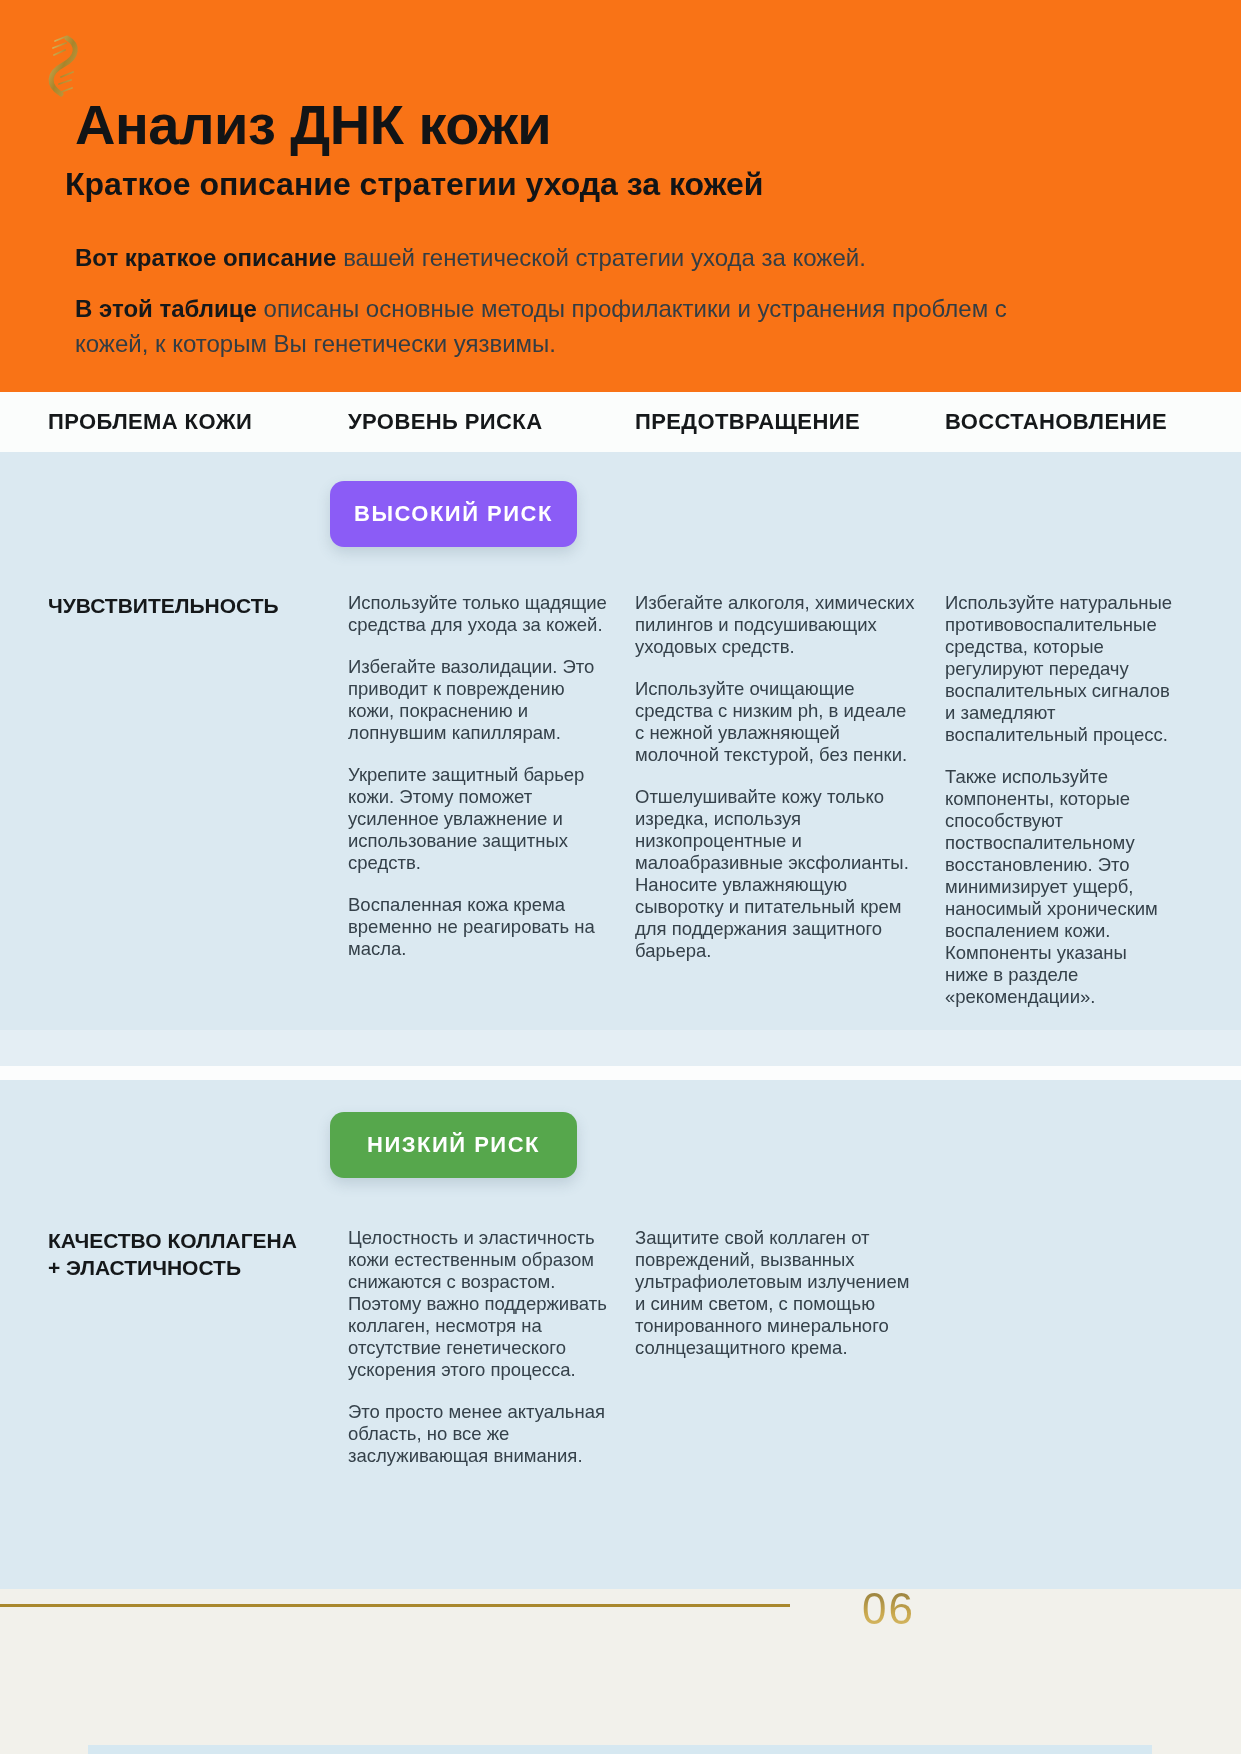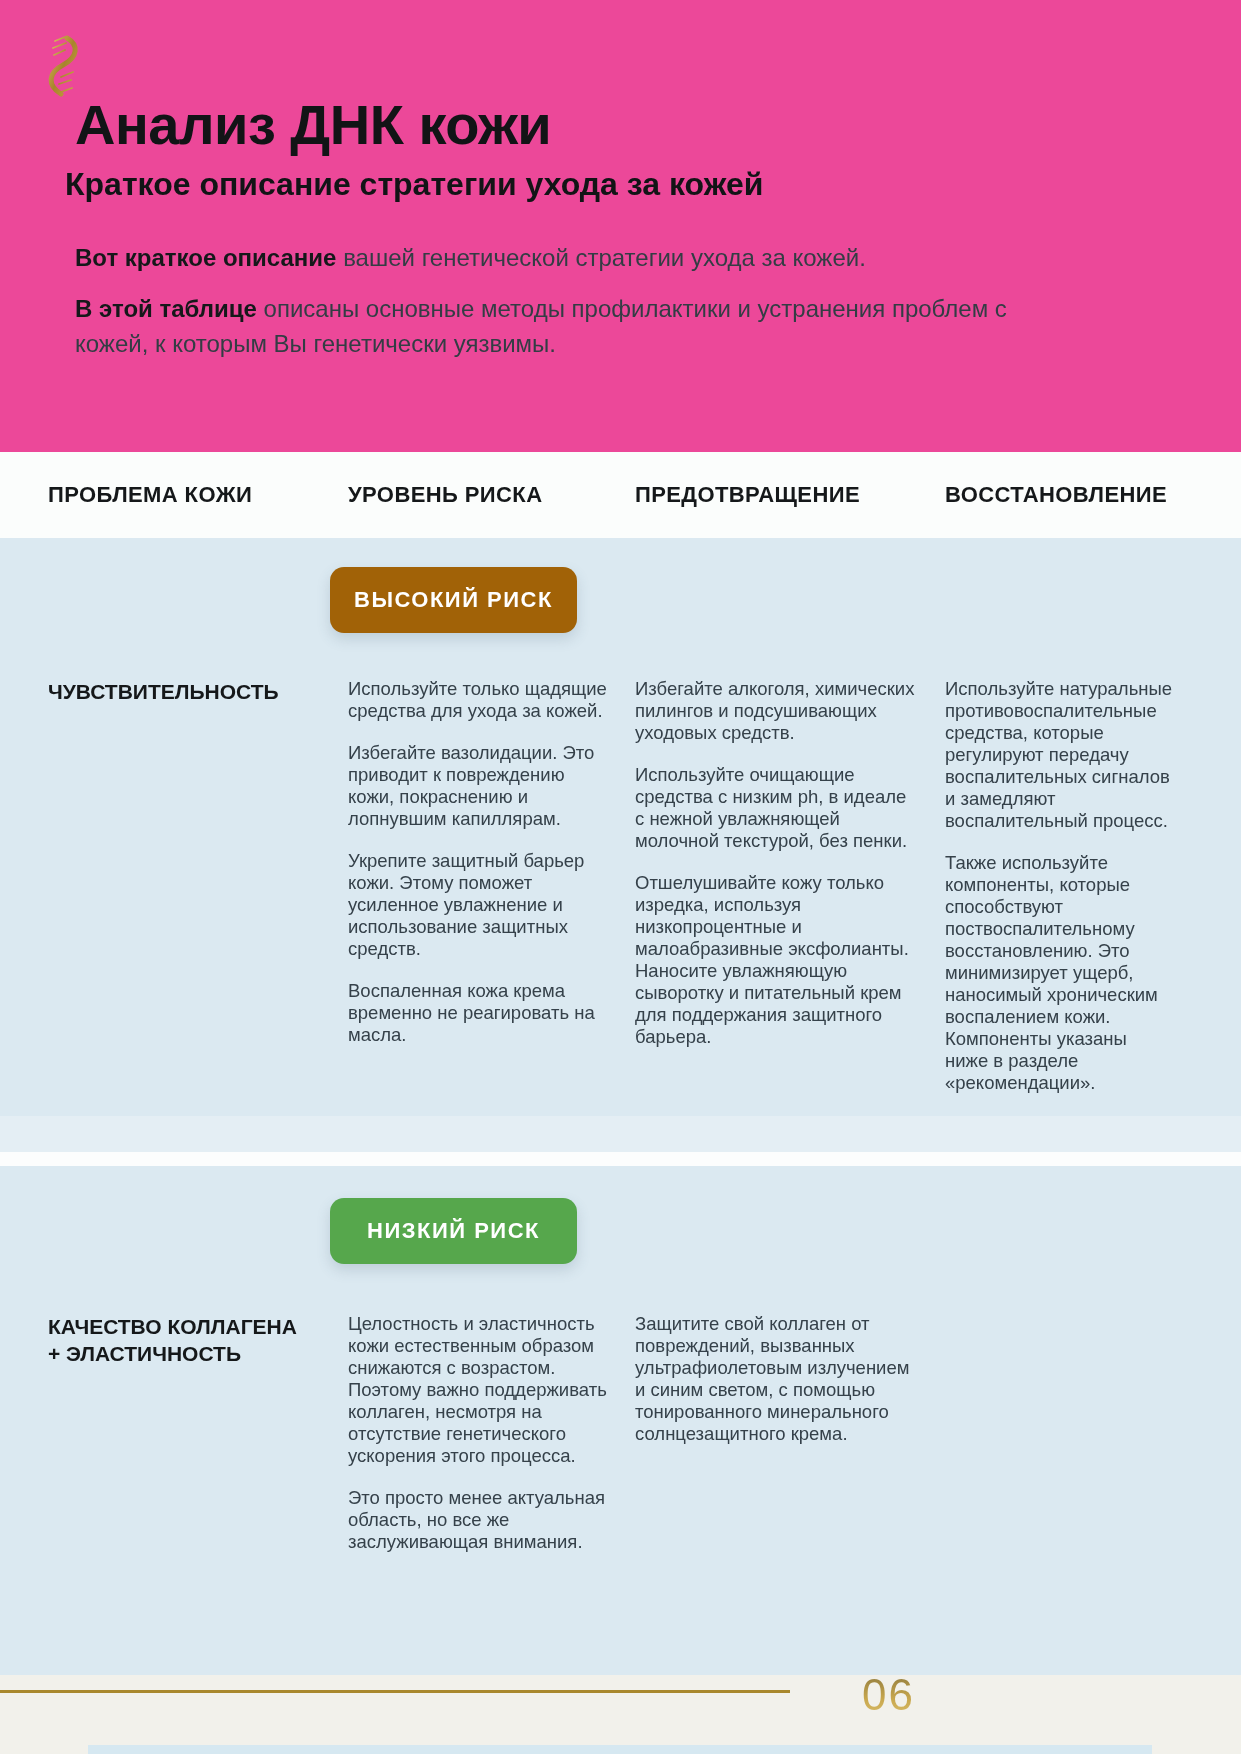--- a/index.html
+++ b/index.html
@@ -6,21 +6,21 @@
   html,body { width:1241px; height:1754px; }
   body {
     font-family:"Liberation Sans","DejaVu Sans",sans-serif;
     background:#F2F1EB;
     color:#333D44;
     position:relative;
     overflow:hidden;
   }
 
   
-  .top-area { position:relative; height:452px; background:#ec4899; }
+  .top-area { position:relative; height:392px; background:#f97316; }
   .logo { position:absolute; left:46px; top:34px; }
   .page-title {
     position:absolute; left:75px; top:92px;
     font-size:56px; font-weight:800; letter-spacing:-0.5px; color:#121416;
   }
   .page-subtitle {
     position:absolute; left:65px; top:166px;
     font-size:32px; font-weight:700; color:#121416;
   }
   .intro-1 { position:absolute; left:75px; top:241px; font-size:24px; line-height:1.45; width:1060px; }
@@ -30,21 +30,21 @@
   
   .grid {
     display:grid;
     grid-template-columns:282px 305px 310px 1fr;
     padding:0 40px 0 48px;
   }
   .c2pad { padding-left:18px; }
 
   
   .thead {
-    height:86px; background:#FBFDFC;
+    height:60px; background:#FBFDFC;
     align-items:center;
   }
   .thead .th {
     font-size:22px; font-weight:700; letter-spacing:0.4px; color:#15181A;
     white-space:nowrap;
   }
 
   
   .section { background:#DBE9F1; }
   .section-1 { height:578px; }
@@ -118,21 +118,21 @@
   <div class="th">ПРОБЛЕМА КОЖИ</div>
   <div class="th c2pad">УРОВЕНЬ РИСКА</div>
   <div class="th">ПРЕДОТВРАЩЕНИЕ</div>
   <div class="th">ВОССТАНОВЛЕНИЕ</div>
 </div>
 
 <div class="section section-1">
   <div class="grid badge-row badge-row-1">
     <div></div>
     <div>
-      <div class="badge" style="background: #a16207;">
+      <div class="badge" style="background: #8b5cf6;">
         <span>ВЫСОКИЙ РИСК</span>
       </div>
     </div>
     <div></div>
       <div></div>
   </div>
 
   <div class="grid content-1">
     <div class="problem">ЧУВСТВИТЕЛЬНОСТЬ</div>
     <div class="cell c2pad">

